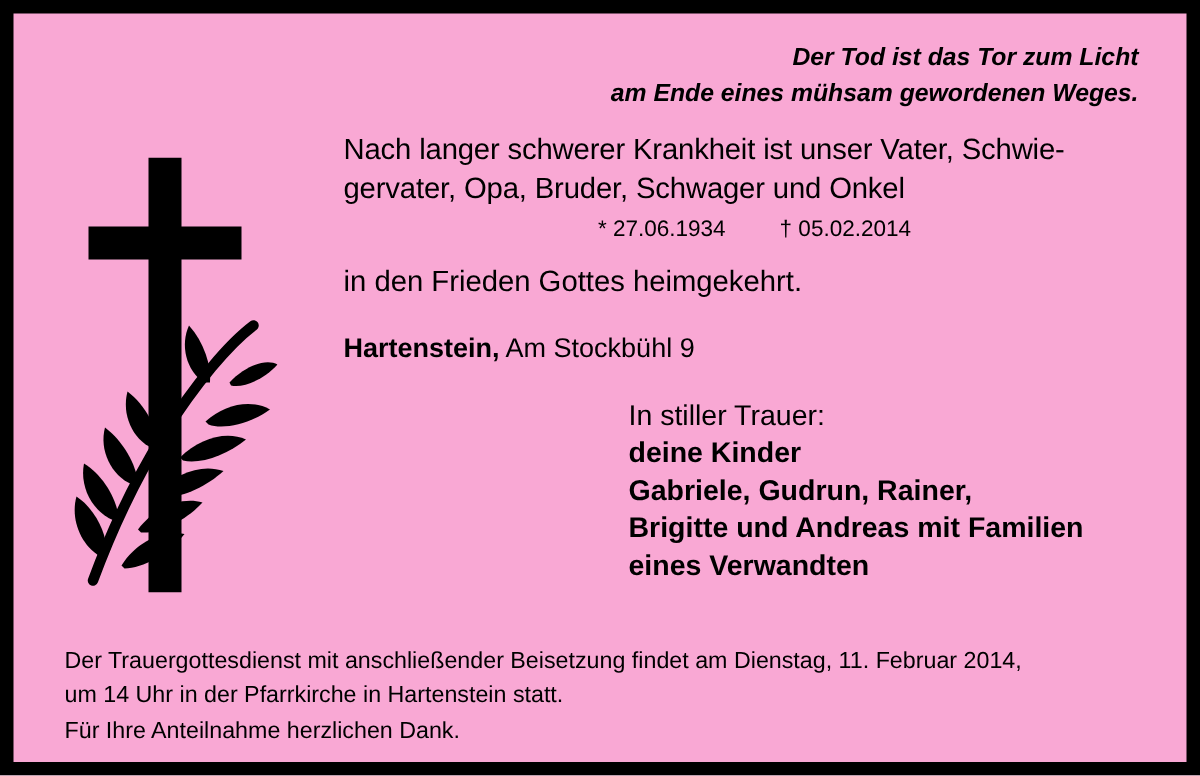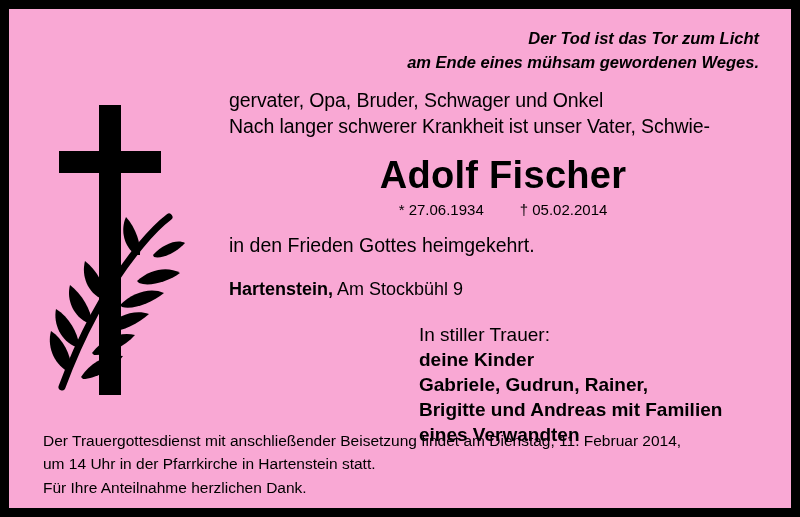--- a/index.html
+++ b/index.html
@@ -146,25 +146,24 @@
           <path d="M60 224 C 72 210, 90 204, 104 209 C 92 220, 74 228, 62 226 Z"></path>
           <path d="M75 200 C 88 187, 106 182, 119 188 C 107 198, 88 205, 77 202 Z"></path>
           <path d="M92 176 C 105 164, 123 161, 135 168 C 123 177, 104 182, 94 178 Z"></path>
           <path d="M108 150 C 119 138, 133 134, 140 138 C 131 148, 117 154, 109 152 Z"></path>
         </g>
       </svg>
     </div>
 
     <div class="main-col">
       <div class="intro">
+        <div>Nach langer schwerer Krankheit ist unser Vater, Schwie-</div>
         <div>gervater, Opa, Bruder, Schwager und Onkel</div>
-        <div>Nach langer schwerer Krankheit ist unser Vater, Schwie-</div>
       </div>
 
-      <div class="name">Adolf Fischer</div>
 
       <div class="dates">
         <span>* 27.06.1934</span>
         <span>† 05.02.2014</span>
       </div>
 
       <div class="line-after">in den Frieden Gottes heimgekehrt.</div>
 
       <div class="place">
         <b>Hartenstein,</b>

